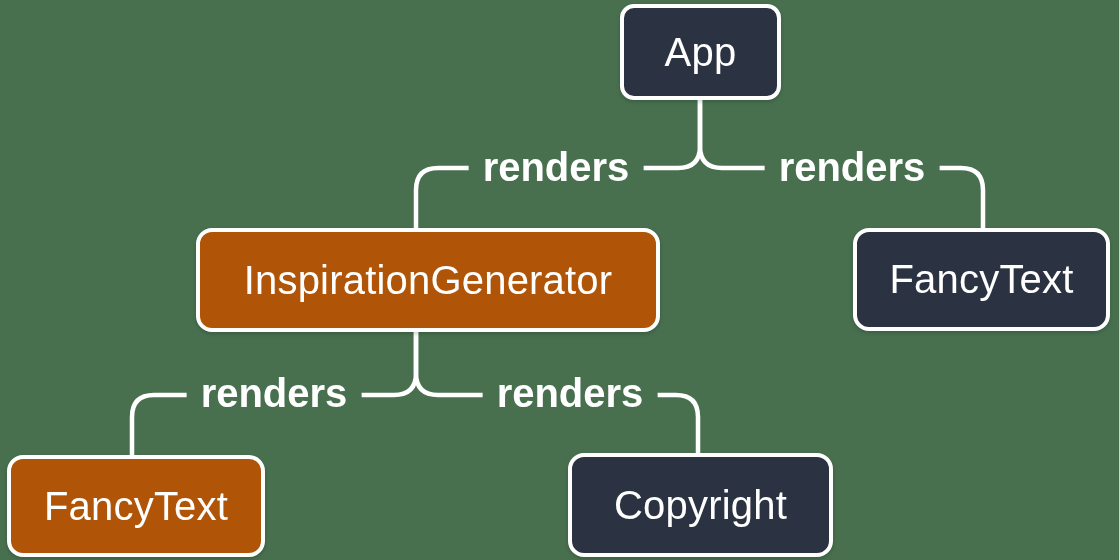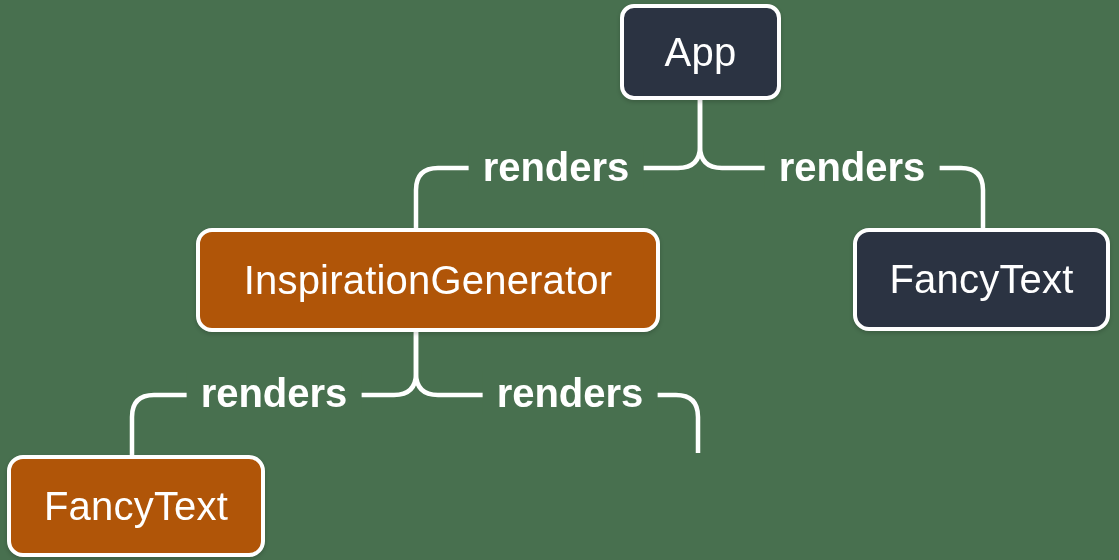--- a/index.html
+++ b/index.html
@@ -82,20 +82,23 @@
   </div>
 
   <div class="node node-ft-top" style="background-color: rgb(43, 51, 66);">
     <span>FancyText</span>
   </div>
 
   <div class="node node-ft-bottom" style="background-color: rgb(176, 85, 8);">
     <span>FancyText</span>
   </div>
 
+  <div class="node node-copyright" style="background-color: rgb(43, 51, 66);">
+    <span>Copyright</span>
+  </div>
 
   <span class="edge-label el-app-ig" style="background-color: rgb(72, 112, 79);">renders</span>
 
   <span class="edge-label el-app-ft" style="background-color: rgb(72, 112, 79);">renders</span>
 
   <span class="edge-label el-ig-ft" style="background-color: rgb(72, 112, 79);">renders</span>
 
   <span class="edge-label el-ig-cr" style="background-color: rgb(72, 112, 79);">renders</span>
 
 </div>

